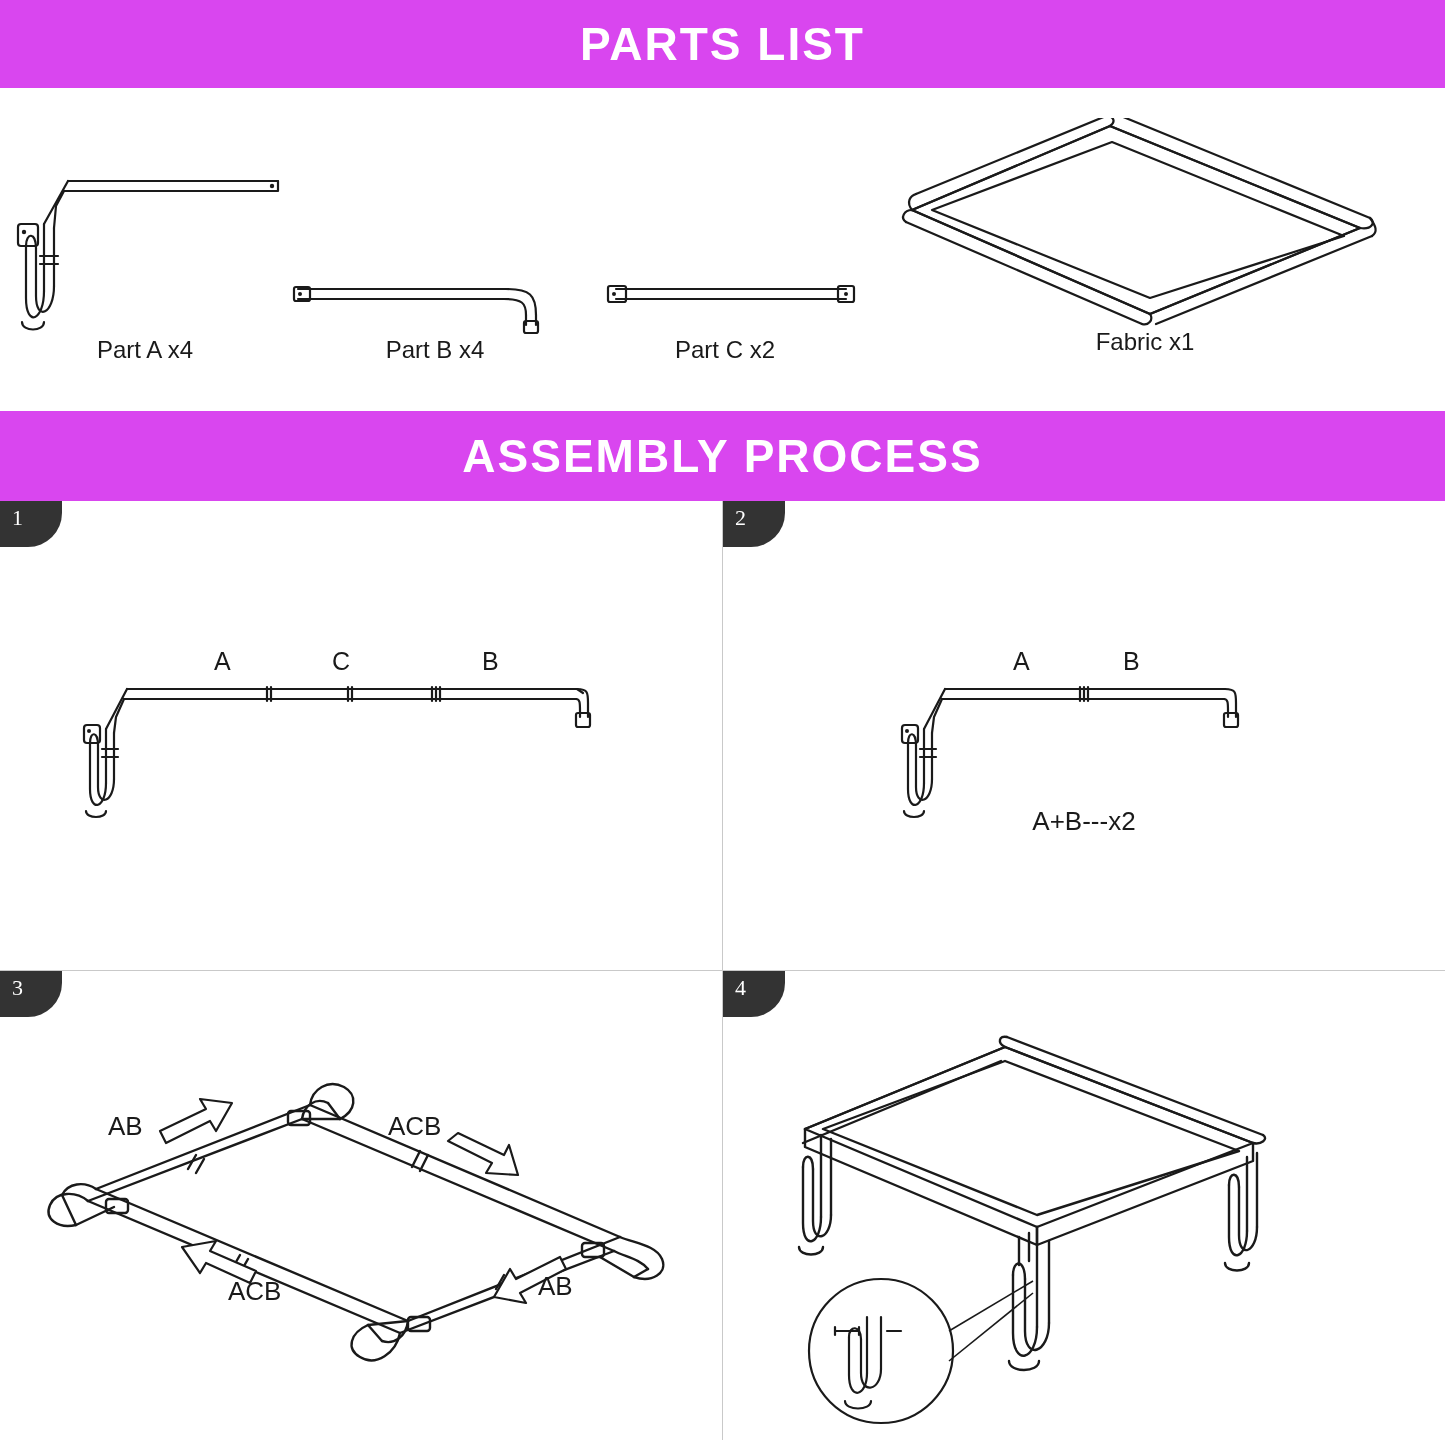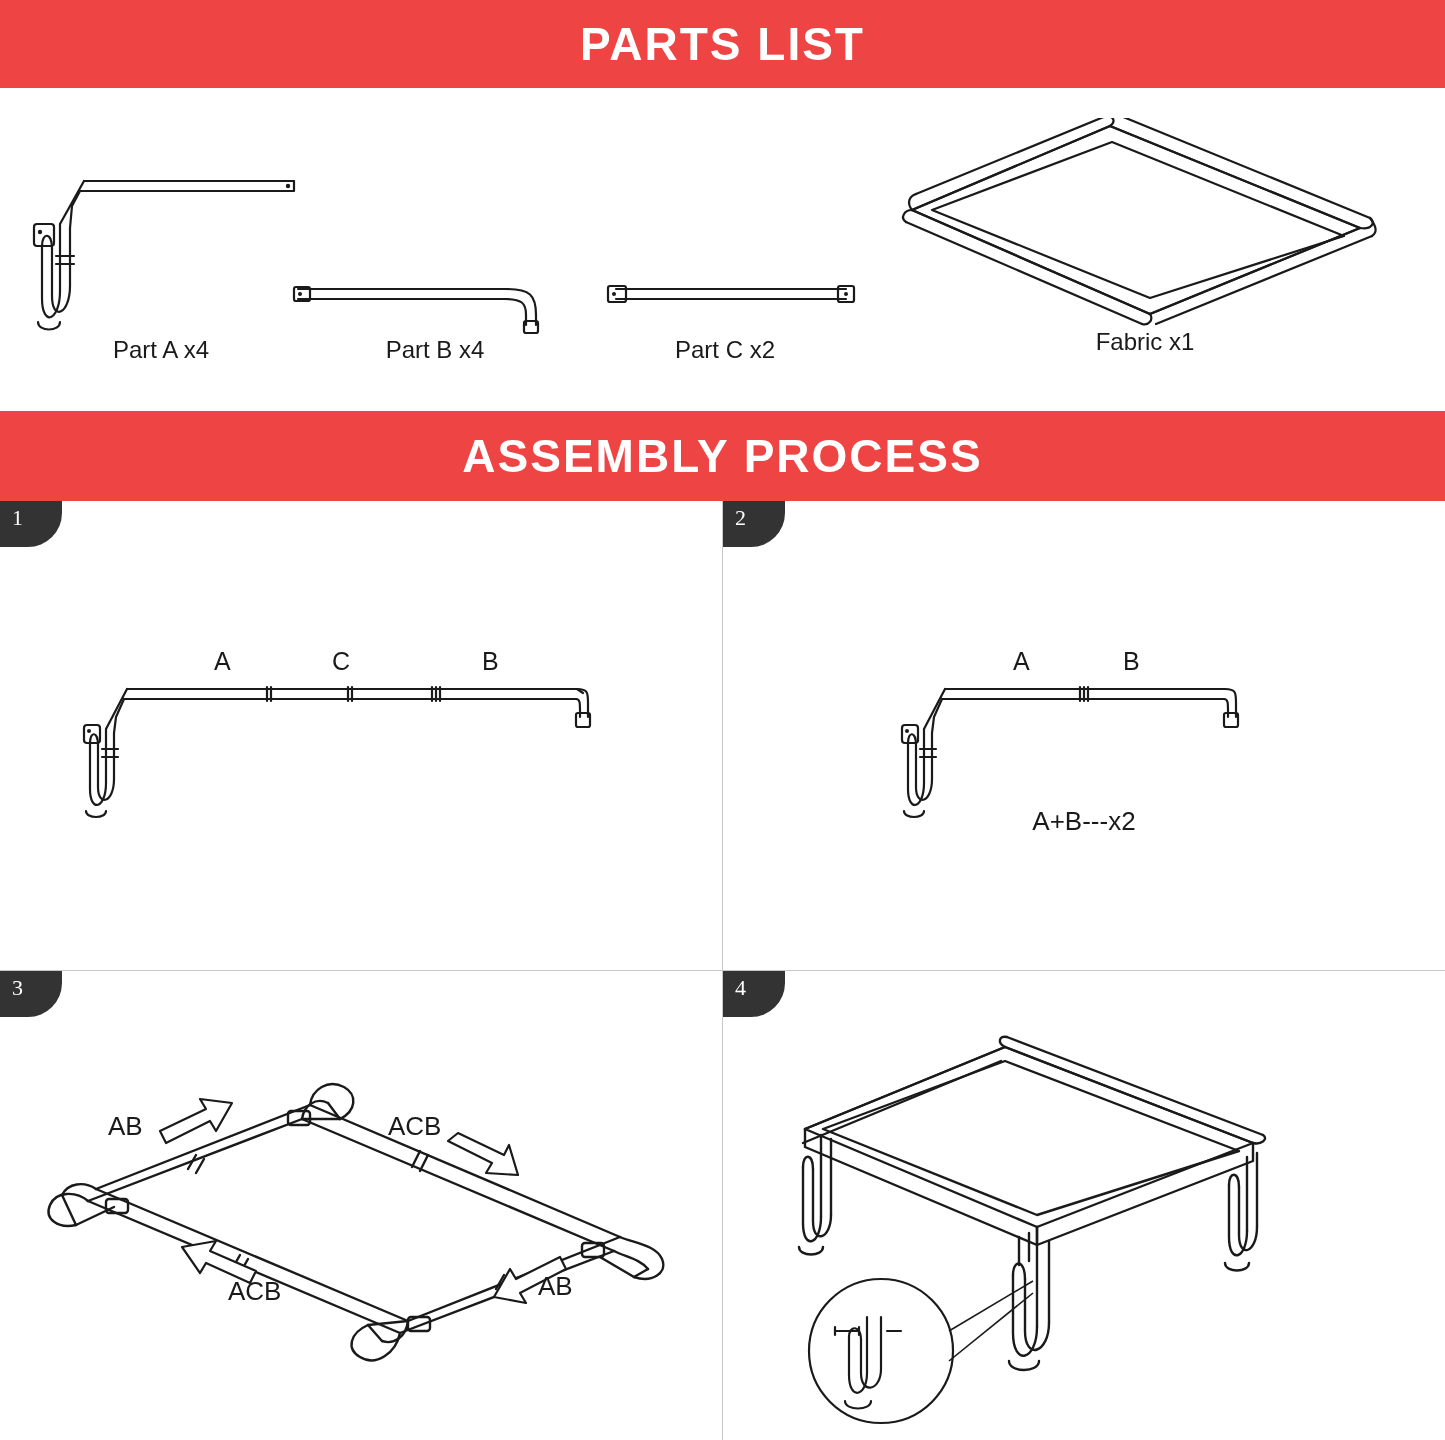--- a/index.html
+++ b/index.html
@@ -11,21 +11,21 @@
     width: 1445px;
     height: 1440px;
     font-family: "Liberation Sans", sans-serif;
     color: #1a1a1a;
     overflow: hidden;
     position: relative;
   }
 
   
   .banner {
-    background: #ef4444;
+    background: #d946ef;
     color: #ffffff;
     display: flex;
     align-items: center;
     justify-content: center;
     letter-spacing: 2px;
     font-weight: bold;
     position: relative;
   }
   #parts-banner {
     height: 88px;
@@ -134,21 +134,21 @@
 </style>
 </head>
 <body>
 
 <div class="banner" id="parts-banner">
   <span>PARTS LIST</span>
 </div>
 
 <div id="parts-section">
 
-  <div class="part-cell" style="left:16px; top:0px; width:290px; height:323px;">
+  <div class="part-cell" style="left:0px; top:0px; width:290px; height:323px;">
     <div class="part-art" style="left:0px; top:48px;">
       <svg width="290" height="230" viewBox="0 0 290 230">
         <g fill="none" stroke="#1a1a1a" stroke-width="2.2" stroke-linejoin="round" stroke-linecap="round">
 
           <path d="M68,45 L270,45 L278,45"></path>
           <path d="M64,55 L268,55"></path>
           <path d="M270,45 L278,45 L278,55 L268,55"></path>
           <circle cx="272" cy="50" r="2.2" fill="#1a1a1a" stroke="none"></circle>
 
           <path d="M68,45 L44,88"></path>

